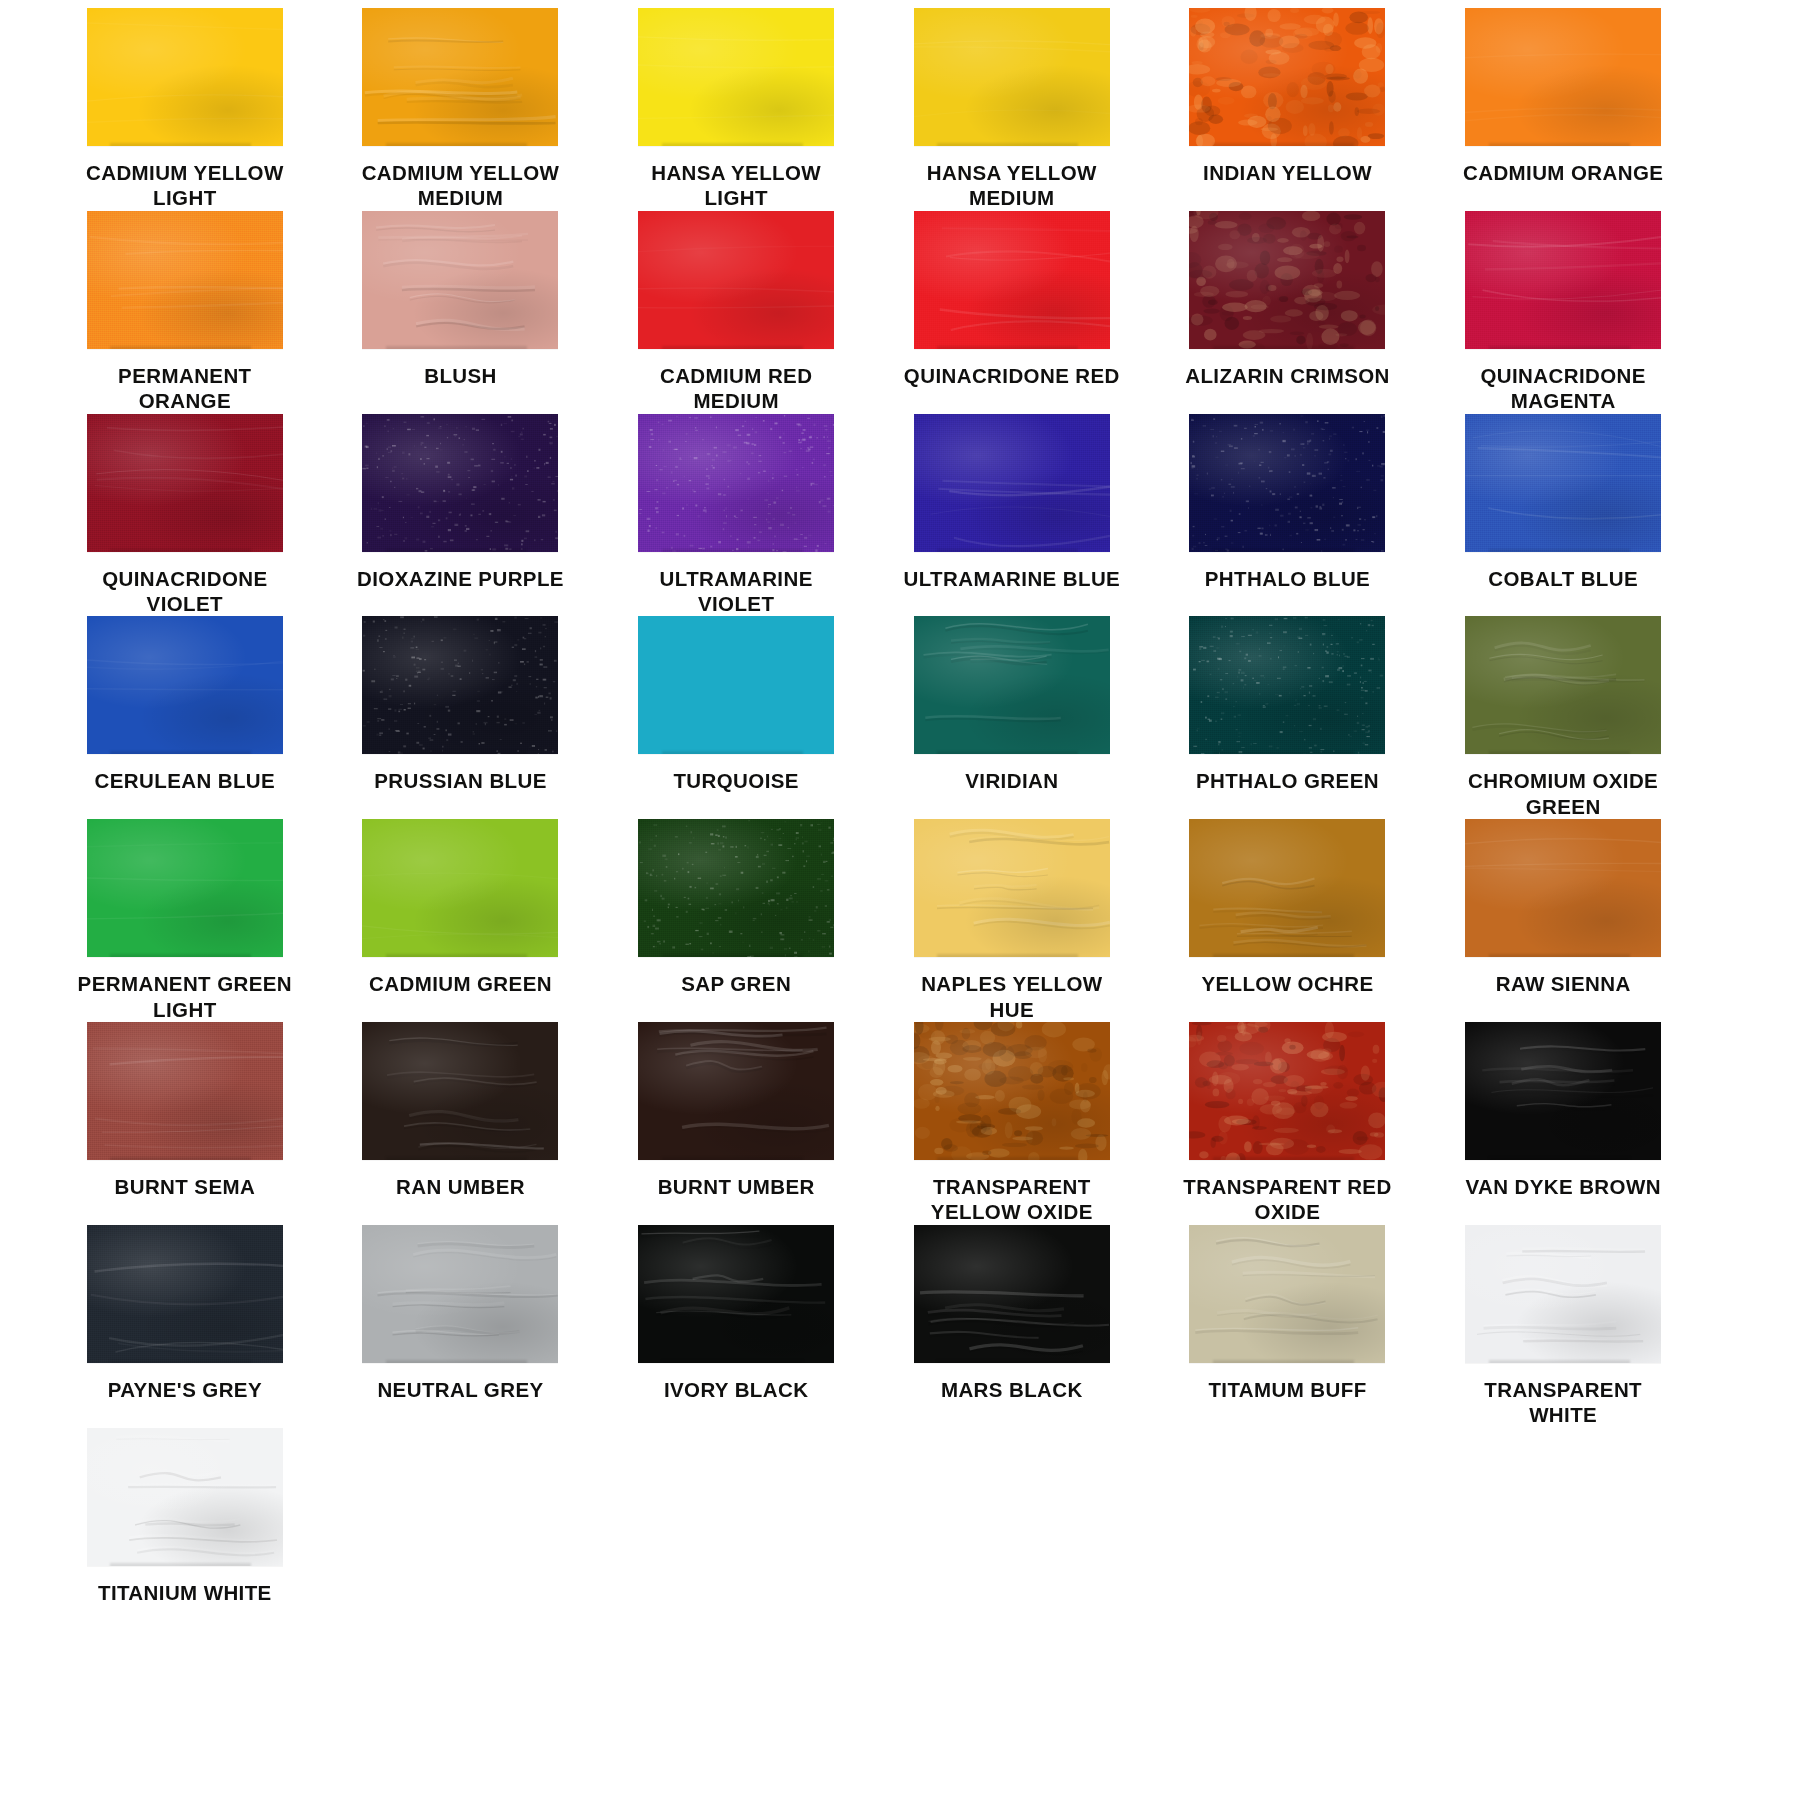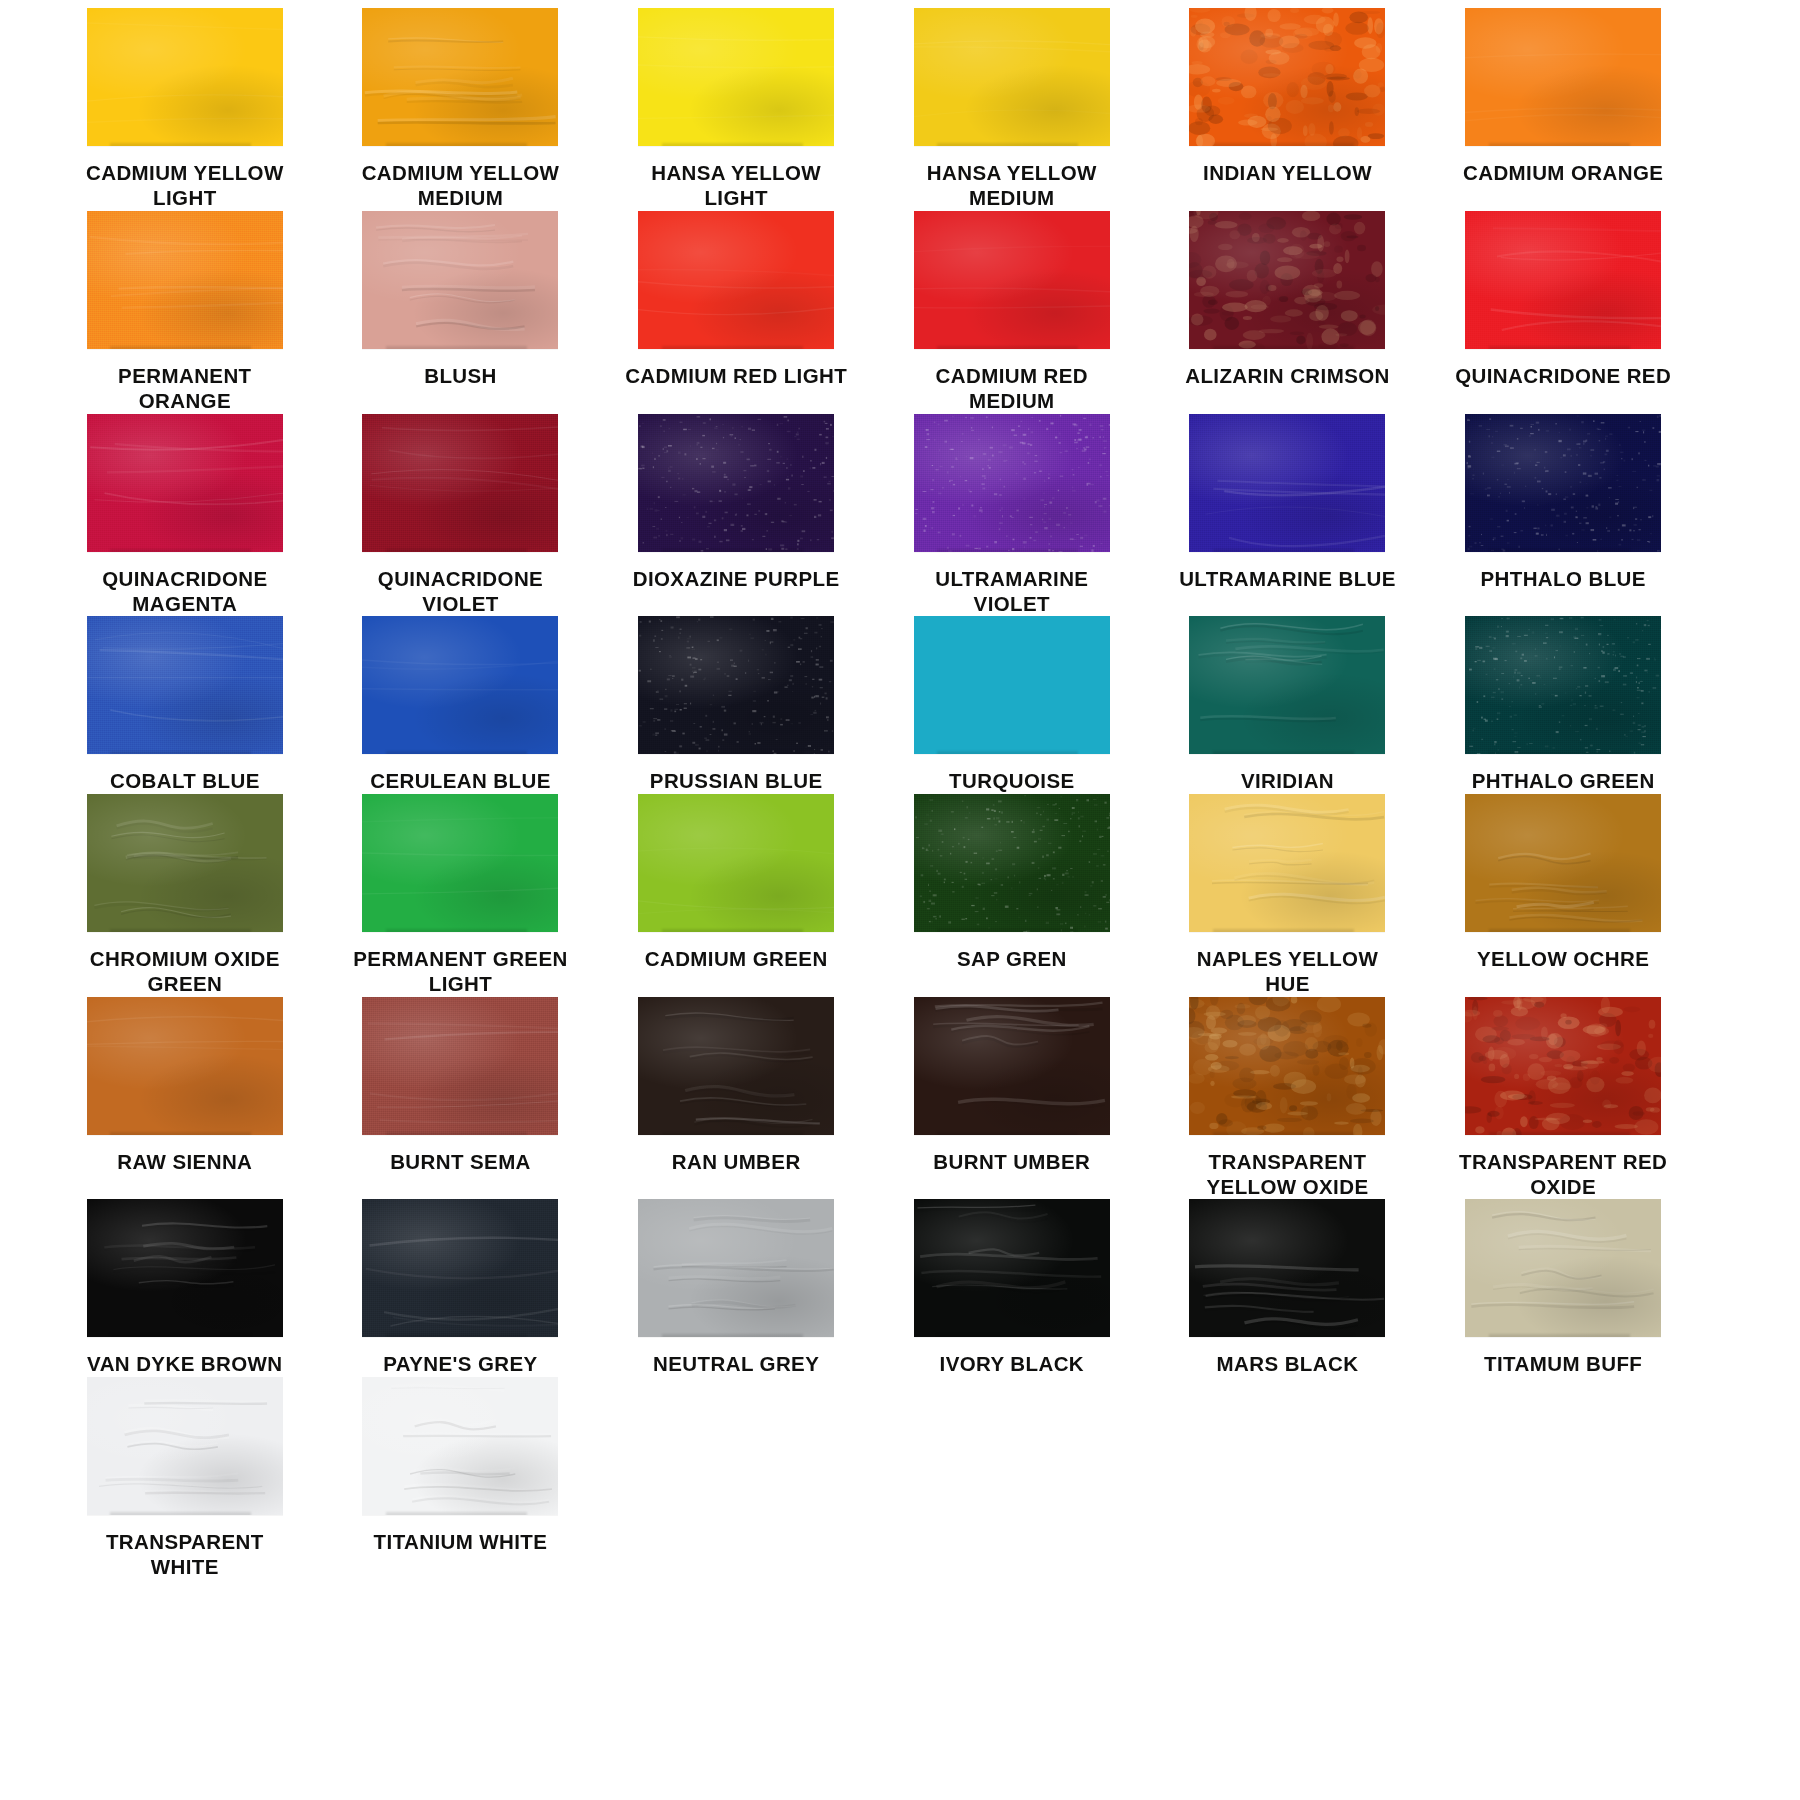--- a/index.html
+++ b/index.html
@@ -350,45 +350,48 @@
             <path d="M14.1 19.1 C 64.1 12.0, 83.0 25.1, 133.0 19.1" fill="none" stroke="rgba(0,0,0,0.11)" stroke-width="1.4"></path>
           </svg>
           <div class="tex-sheen"></div>
           <div class="tex-foot"></div>
         </div>
       </div>
       <div class="label">BLUSH</div>
     </div>
     <div class="swatch-cell">
       <div class="chip-wrap">
-        <div class="chip" style="background: rgb(240, 48, 32);">
-          <svg class="tex-strokes" viewBox="0 0 196 138" preserveAspectRatio="none" xmlns="http://www.w3.org/2000/svg">
-            <path d="M0 58.7 Q 98 57.7 196 64.5" fill="none" stroke="rgba(255,255,255,0.06)" stroke-width="1.4"></path>
-            <path d="M0 70.7 Q 98 79.9 196 75.7" fill="none" stroke="rgba(255,255,255,0.12)" stroke-width="1.4"></path>
-            <path d="M0 98.6 Q 98 109.5 196 96.7" fill="none" stroke="rgba(255,255,255,0.15)" stroke-width="1.4"></path>
-          </svg>
-          <div class="tex-sheen"></div>
-          <div class="tex-foot"></div>
-        </div>
-      </div>
-      <div class="label">CADMIUM RED LIGHT</div>
-    </div>
-    <div class="swatch-cell">
-      <div class="chip-wrap">
         <div class="chip" style="background: rgb(227, 32, 37);">
           <svg class="tex-strokes" viewBox="0 0 196 138" preserveAspectRatio="none" xmlns="http://www.w3.org/2000/svg">
             <path d="M0 40.6 Q 98 34.8 196 35.4" fill="none" stroke="rgba(255,255,255,0.06)" stroke-width="1.4"></path>
             <path d="M0 77.7 Q 98 75.6 196 80.8" fill="none" stroke="rgba(255,255,255,0.10)" stroke-width="1.4"></path>
             <path d="M0 96.6 Q 98 97.5 196 95.0" fill="none" stroke="rgba(255,255,255,0.11)" stroke-width="1.4"></path>
           </svg>
           <div class="tex-sheen"></div>
           <div class="tex-foot"></div>
         </div>
       </div>
       <div class="label">CADMIUM RED MEDIUM</div>
+    </div>
+    <div class="swatch-cell">
+      <div class="chip-wrap">
+        <div class="chip" style="background: rgb(236, 28, 36);">
+          <svg class="tex-strokes" viewBox="0 0 196 138" preserveAspectRatio="none" xmlns="http://www.w3.org/2000/svg">
+            <path d="M25.7 98.5 Q 98 108.3 196 107.1" fill="none" stroke="rgba(255,255,255,0.19)" stroke-width="2.4"></path>
+            <path d="M35.7 46.3 Q 98 53.3 196 42.1" fill="none" stroke="rgba(255,255,255,0.14)" stroke-width="1.2"></path>
+            <path d="M32.0 45.4 Q 98 33.4 196 50.4" fill="none" stroke="rgba(255,255,255,0.14)" stroke-width="2.0"></path>
+            <path d="M27.9 17.2 Q 98 17.8 196 20.1" fill="none" stroke="rgba(255,255,255,0.08)" stroke-width="2.1"></path>
+            <path d="M36.8 119.0 Q 98 103.9 196 115.2" fill="none" stroke="rgba(255,255,255,0.18)" stroke-width="2.0"></path>
+          </svg>
+          <div class="tex-weave"></div>
+          <div class="tex-sheen"></div>
+          <div class="tex-foot"></div>
+        </div>
+      </div>
+      <div class="label">QUINACRIDONE RED</div>
     </div>
     <div class="swatch-cell">
       <div class="chip-wrap">
         <div class="chip" style="background: rgb(110, 22, 34);">
           <svg class="tex-strokes" viewBox="0 0 196 138" preserveAspectRatio="none" xmlns="http://www.w3.org/2000/svg">
             <ellipse cx="179.2" cy="116.9" rx="8.1" ry="8.4" fill="rgba(255,240,170,0.21)"></ellipse>
             <ellipse cx="87.2" cy="12.3" rx="9.9" ry="6.5" fill="rgba(0,0,0,0.26)"></ellipse>
             <ellipse cx="37.1" cy="13.8" rx="11.5" ry="3.7" fill="rgba(255,240,170,0.25)"></ellipse>
             <ellipse cx="94.0" cy="29.4" rx="5.7" ry="2.3" fill="rgba(255,240,170,0.22)"></ellipse>
             <ellipse cx="127.3" cy="105.0" rx="7.1" ry="4.9" fill="rgba(255,240,170,0.28)"></ellipse>
@@ -506,37 +509,20 @@
             <ellipse cx="126.4" cy="90.8" rx="10.2" ry="4.3" fill="rgba(0,0,0,0.19)"></ellipse>
             <ellipse cx="41.7" cy="52.7" rx="3.8" ry="5.0" fill="rgba(255,240,170,0.15)"></ellipse>
             <ellipse cx="129.5" cy="74.6" rx="4.6" ry="2.4" fill="rgba(255,240,170,0.20)"></ellipse>
             <ellipse cx="63.0" cy="64.7" rx="5.3" ry="6.0" fill="rgba(255,240,170,0.14)"></ellipse>
           </svg>
           <div class="tex-sheen"></div>
           <div class="tex-foot"></div>
         </div>
       </div>
       <div class="label">ALIZARIN CRIMSON</div>
-    </div>
-    <div class="swatch-cell">
-      <div class="chip-wrap">
-        <div class="chip" style="background: rgb(236, 28, 36);">
-          <svg class="tex-strokes" viewBox="0 0 196 138" preserveAspectRatio="none" xmlns="http://www.w3.org/2000/svg">
-            <path d="M25.7 98.5 Q 98 108.3 196 107.1" fill="none" stroke="rgba(255,255,255,0.19)" stroke-width="2.4"></path>
-            <path d="M35.7 46.3 Q 98 53.3 196 42.1" fill="none" stroke="rgba(255,255,255,0.14)" stroke-width="1.2"></path>
-            <path d="M32.0 45.4 Q 98 33.4 196 50.4" fill="none" stroke="rgba(255,255,255,0.14)" stroke-width="2.0"></path>
-            <path d="M27.9 17.2 Q 98 17.8 196 20.1" fill="none" stroke="rgba(255,255,255,0.08)" stroke-width="2.1"></path>
-            <path d="M36.8 119.0 Q 98 103.9 196 115.2" fill="none" stroke="rgba(255,255,255,0.18)" stroke-width="2.0"></path>
-          </svg>
-          <div class="tex-weave"></div>
-          <div class="tex-sheen"></div>
-          <div class="tex-foot"></div>
-        </div>
-      </div>
-      <div class="label">QUINACRIDONE RED</div>
     </div>
     <div class="swatch-cell">
       <div class="chip-wrap">
         <div class="chip" style="background: rgb(198, 18, 63);">
           <svg class="tex-strokes" viewBox="0 0 196 138" preserveAspectRatio="none" xmlns="http://www.w3.org/2000/svg">
             <path d="M17.5 79.1 Q 98 96.7 196 86.7" fill="none" stroke="rgba(255,255,255,0.20)" stroke-width="1.6"></path>
             <path d="M27.8 30.0 Q 98 36.4 196 37.5" fill="none" stroke="rgba(255,255,255,0.14)" stroke-width="2.2"></path>
             <path d="M20.0 58.4 Q 98 57.4 196 52.3" fill="none" stroke="rgba(255,255,255,0.11)" stroke-width="2.3"></path>
             <path d="M7.4 85.8 Q 98 93.0 196 79.2" fill="none" stroke="rgba(255,255,255,0.17)" stroke-width="1.0"></path>
             <path d="M3.2 33.3 Q 98 40.4 196 26.1" fill="none" stroke="rgba(255,255,255,0.21)" stroke-width="2.0"></path>

